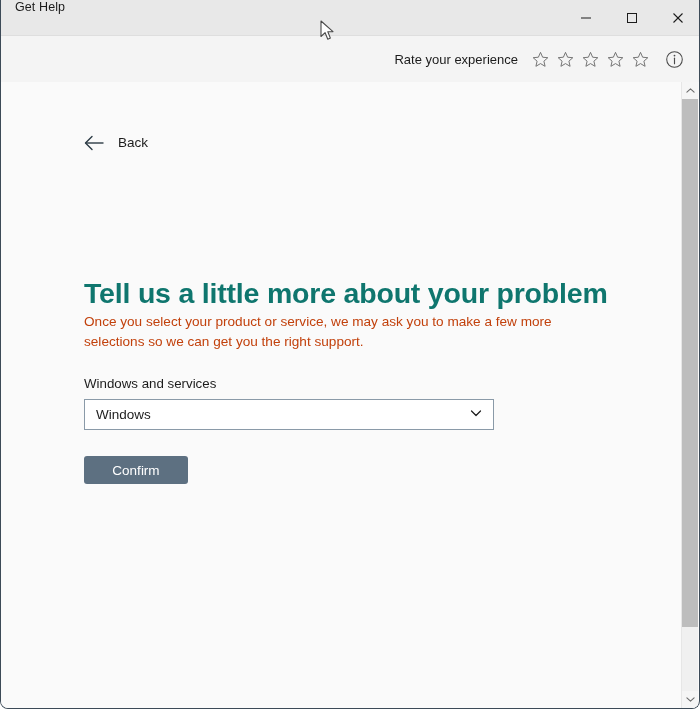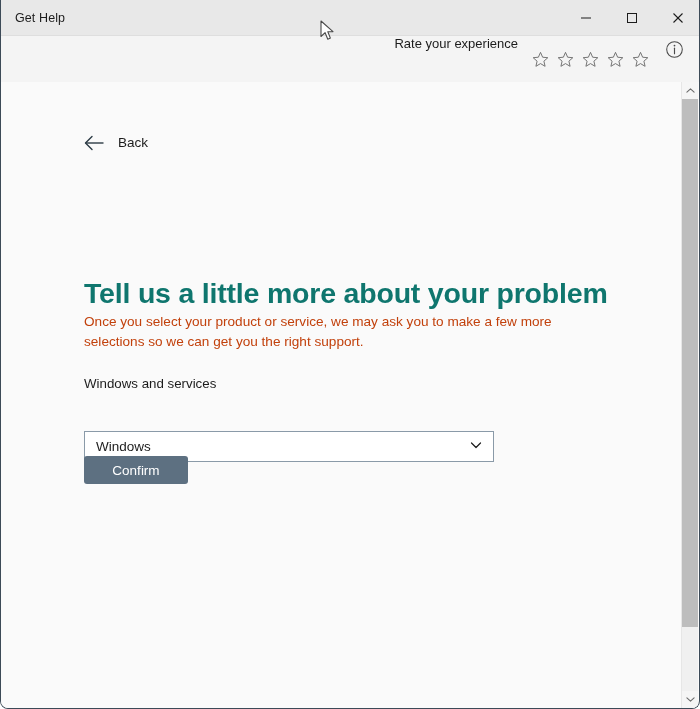--- a/index.html
+++ b/index.html
@@ -30,21 +30,21 @@
 
   
   #title-bar {
     position: absolute;
     left: 0; top: 0;
     width: 700px;
     height: 36px;
     background: #e8e8e8;
     border-bottom: 1px solid #dedede;
     display: flex;
-    align-items: center;
+    align-items: flex-start;
     box-sizing: border-box;
   }
   #window-title {
     margin-left: 14px;
     font-size: 12.5px;
     color: #1c1c1c;
     letter-spacing: .1px;
     user-select: none;
   }
   #window-controls {
@@ -64,20 +64,21 @@
   .win-btn svg { display: block; }
 
   
   #rating-bar {
     position: absolute;
     left: 0; top: 36px;
     width: 700px;
     height: 46px;
     background: #f4f4f4;
     display: flex;
+    align-items: center;
     justify-content: flex-end;
     box-sizing: border-box;
   }
   #rate-label {
     font-size: 13px;
     color: #1c1c1c;
     margin-right: 10px;
   }
   #star-group {
     display: flex;
@@ -158,21 +159,20 @@
     top: 317px;
     width: 410px;
     height: 31px;
     box-sizing: border-box;
     background: #ffffff;
     border: 1px solid #8a9aa8;
     display: flex;
     align-items: center;
     justify-content: space-between;
     padding: 0 10px 0 11px;
-    margin-top: 32px;
   }
   #product-select-value {
     font-size: 13.5px;
     color: #1c1c1c;
   }
 
   #confirm-button {
     position: absolute;
     left: 83px;
     top: 374px;

